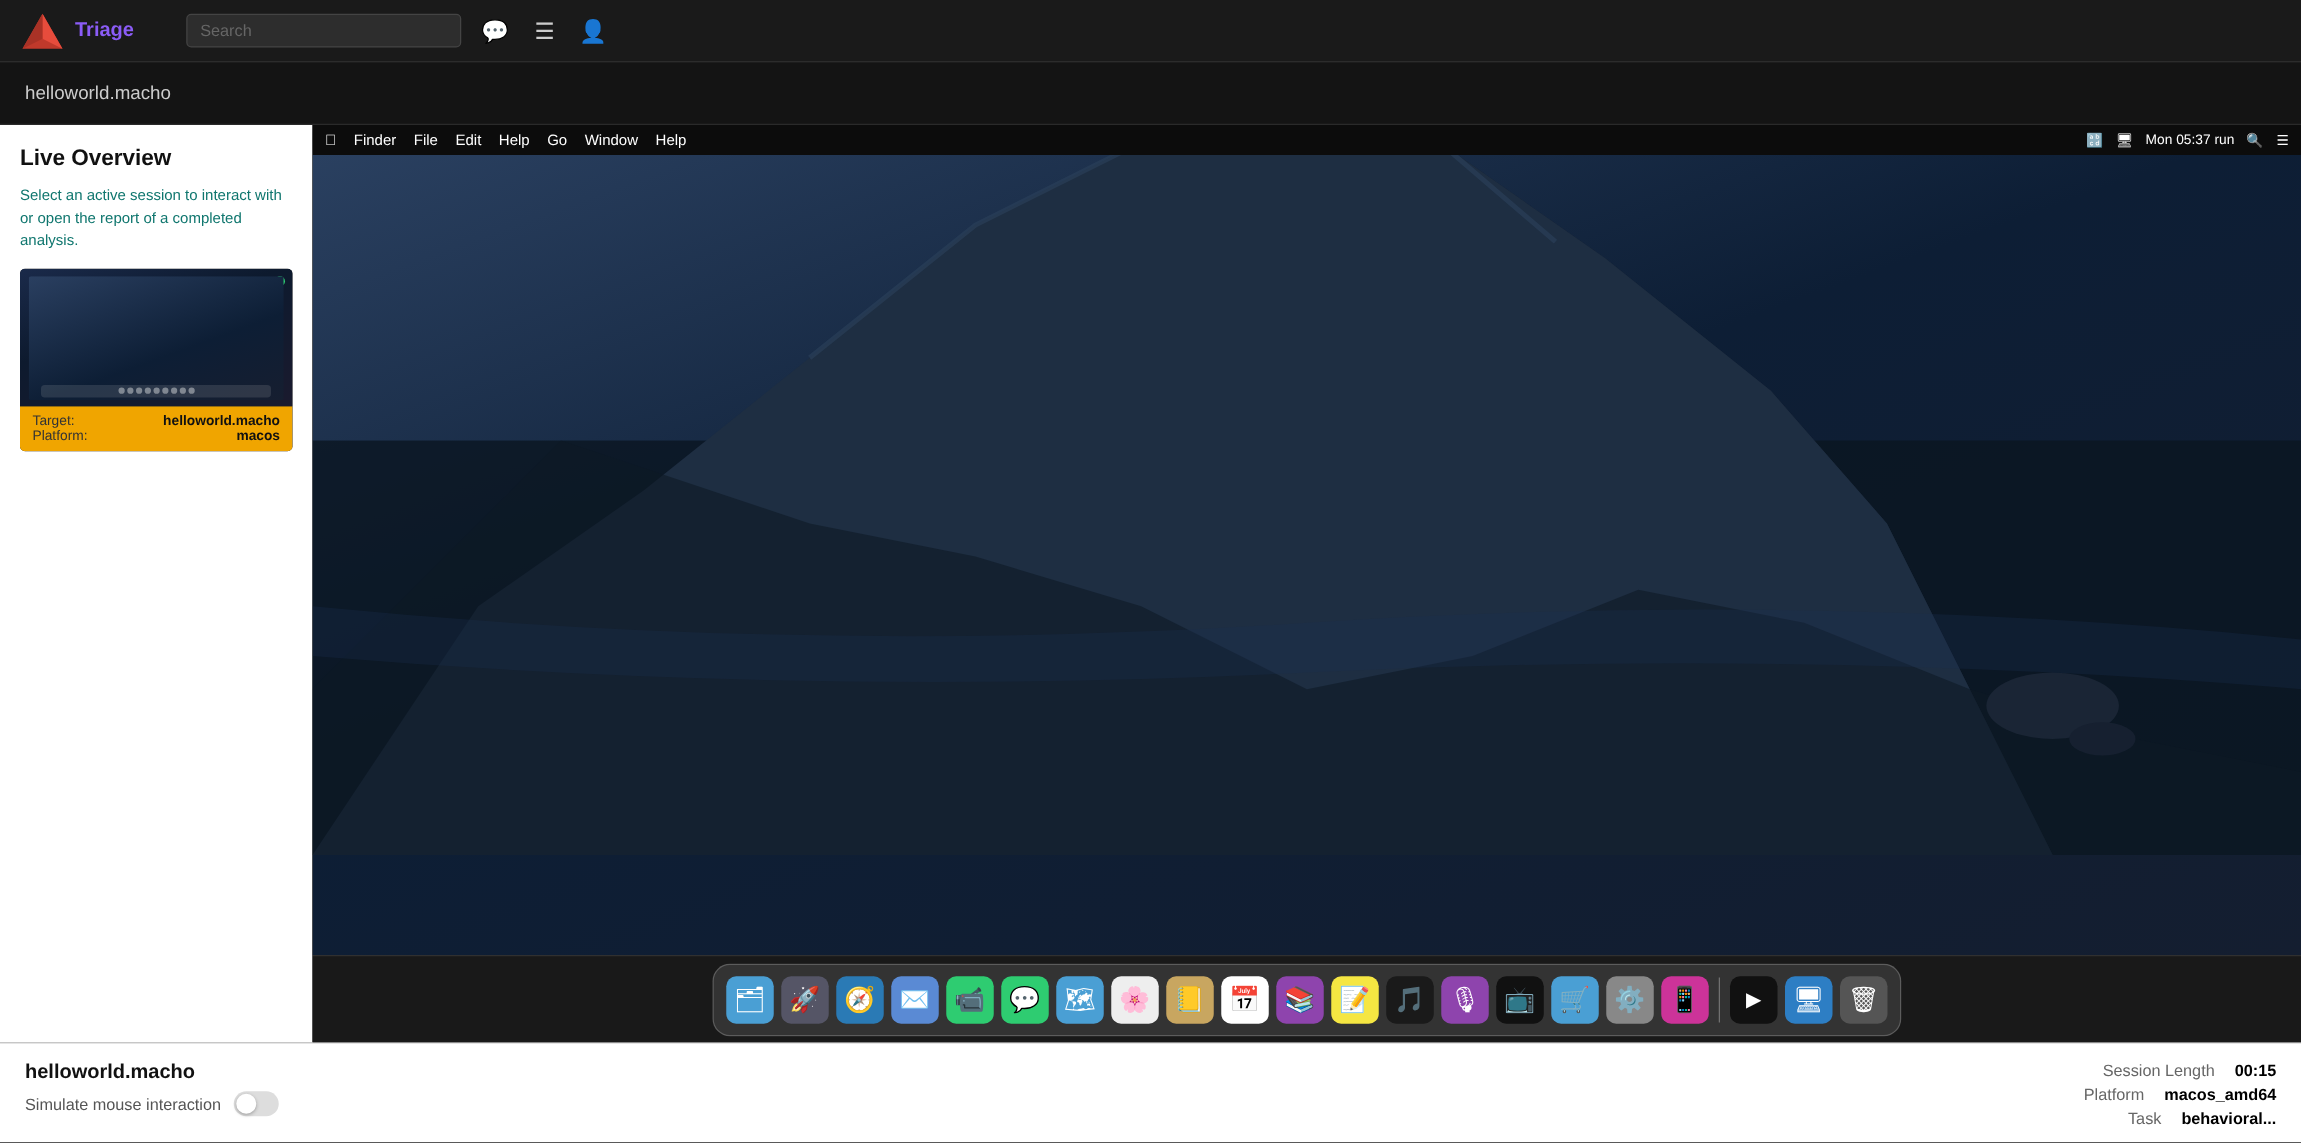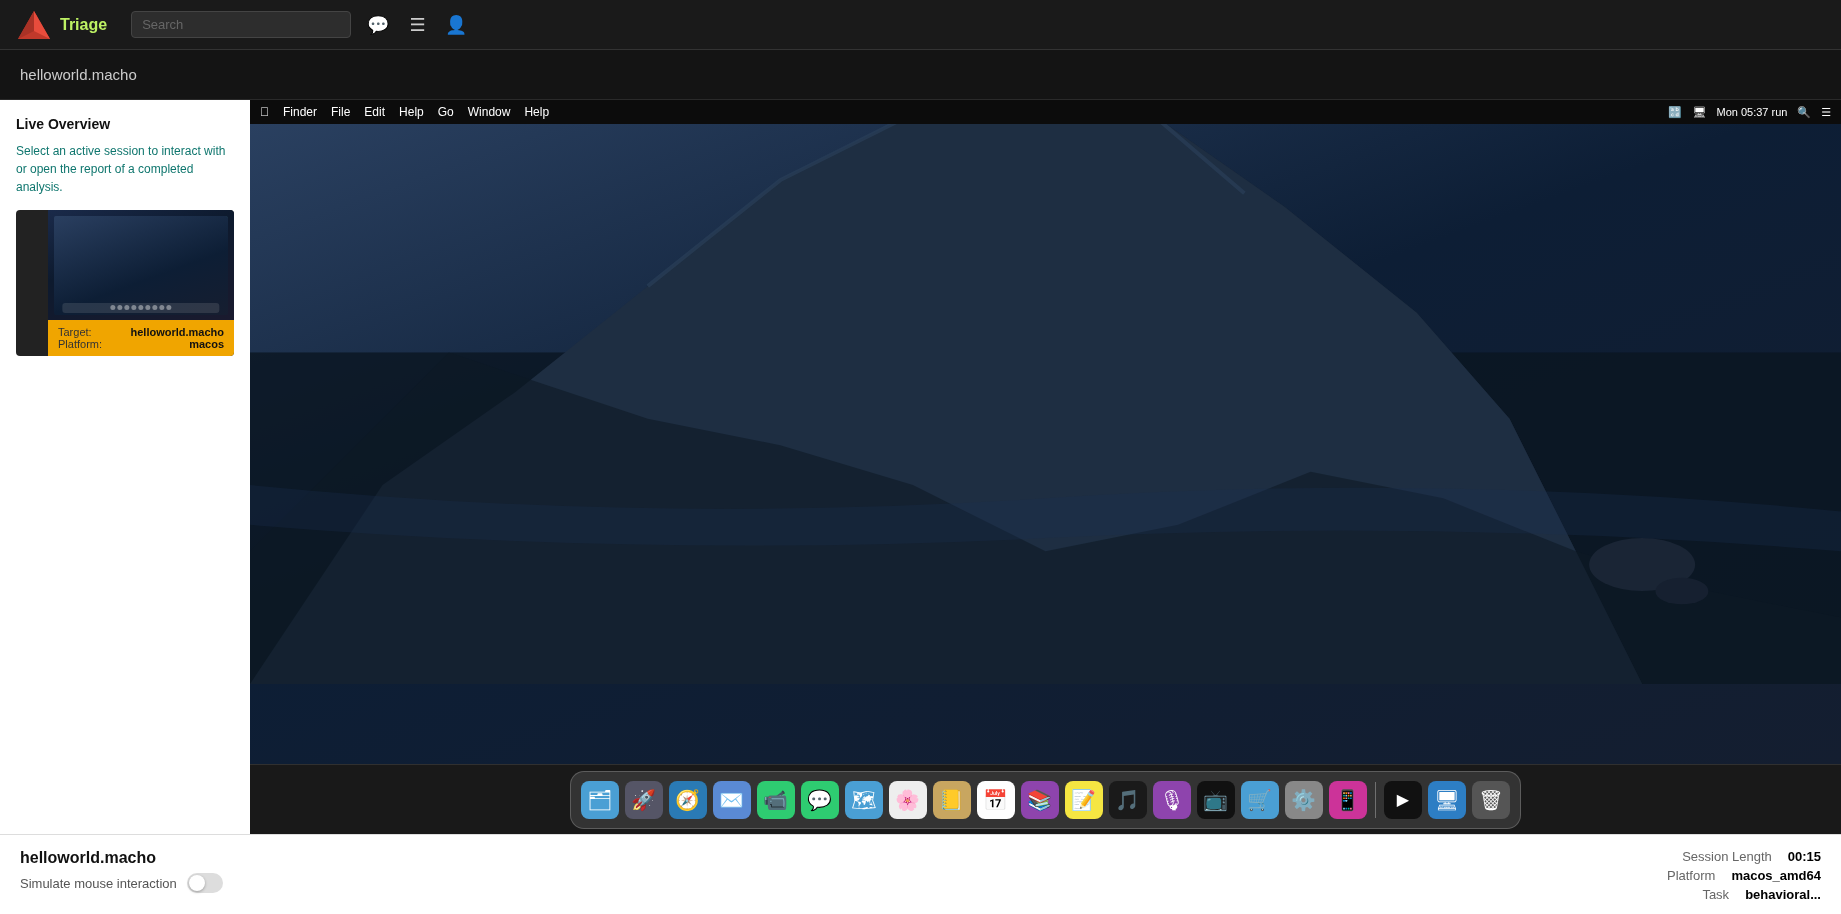--- a/index.html
+++ b/index.html
@@ -47,20 +47,21 @@
       color: #fff;
       font-size: 9px;
       padding: 1px 4px;
       border-radius: 3px;
       font-weight: 700;
     }
     .nav-right {
       display: flex;
       align-items: center;
       gap: 12px;
+      margin-left: 18px;
     }
     .search-box {
       background: #2d2d2d;
       border: 1px solid #444;
       border-radius: 4px;
       color: #ccc;
       padding: 5px 10px;
       font-size: 13px;
       width: 220px;
     }
@@ -122,38 +123,37 @@
     
     .left-sidebar {
       width: 250px;
       background: #fff;
       color: #333;
       flex-shrink: 0;
       overflow-y: auto;
       padding: 16px;
     }
     .sidebar-heading {
-      font-size: 14px;
+      font-size: 18px;
       font-weight: 700;
       margin-bottom: 10px;
       color: #111;
     }
     .sidebar-desc {
       font-size: 12px;
       color: #0f766e;
       line-height: 1.5;
       margin-bottom: 14px;
     }
     .session-preview {
       position: relative;
       background: #222;
       border-radius: 4px;
       overflow: hidden;
       cursor: pointer;
-      padding-left: 32px;
     }
     .session-screen {
       width: 100%;
       height: 110px;
       background: linear-gradient(160deg, #1a2a4a 0%, #0d1a2e 40%, #1a1a2e 100%);
       display: flex;
       align-items: center;
       justify-content: center;
       position: relative;
     }
@@ -355,21 +355,21 @@
 </head>
 <body>
 
 <nav class="top-nav">
   <div class="nav-logo">
     <svg class="logo-icon" viewBox="0 0 36 36">
       <polygon points="18,4 34,32 2,32" fill="#c0392b"></polygon>
       <polygon points="18,4 34,32 18,24" fill="#e74c3c"></polygon>
       <polygon points="18,4 2,32 18,24" fill="#a93226"></polygon>
     </svg>
-    <span style="color:#bef264;font-weight:700;font-size:16px;">Triage</span>
+    <span style="color:#8b5cf6;font-weight:700;font-size:16px;">Triage</span>
   </div>
   <div class="nav-right">
     <input class="search-box" type="text" placeholder="Search" style="">
     <button class="nav-icon-btn" title="Chat">💬</button>
     <button class="nav-icon-btn" title="Notifications">☰</button>
     <button class="nav-icon-btn" title="User">👤</button>
   </div>
 </nav>
 
 <div style="position:relative; background:#141414; height:50px; border-bottom:1px solid #2a2a2a; flex-shrink:0; display:flex; align-items:center; padding:0 20px;">

